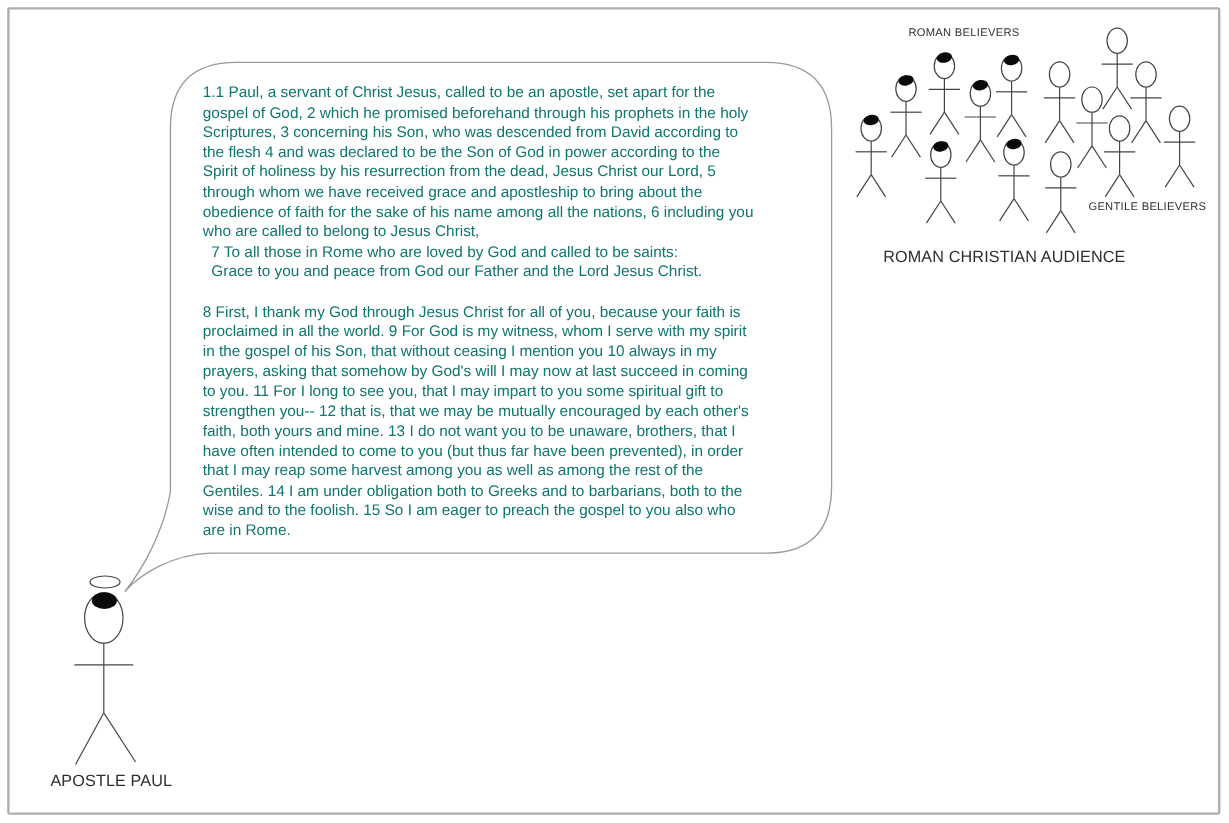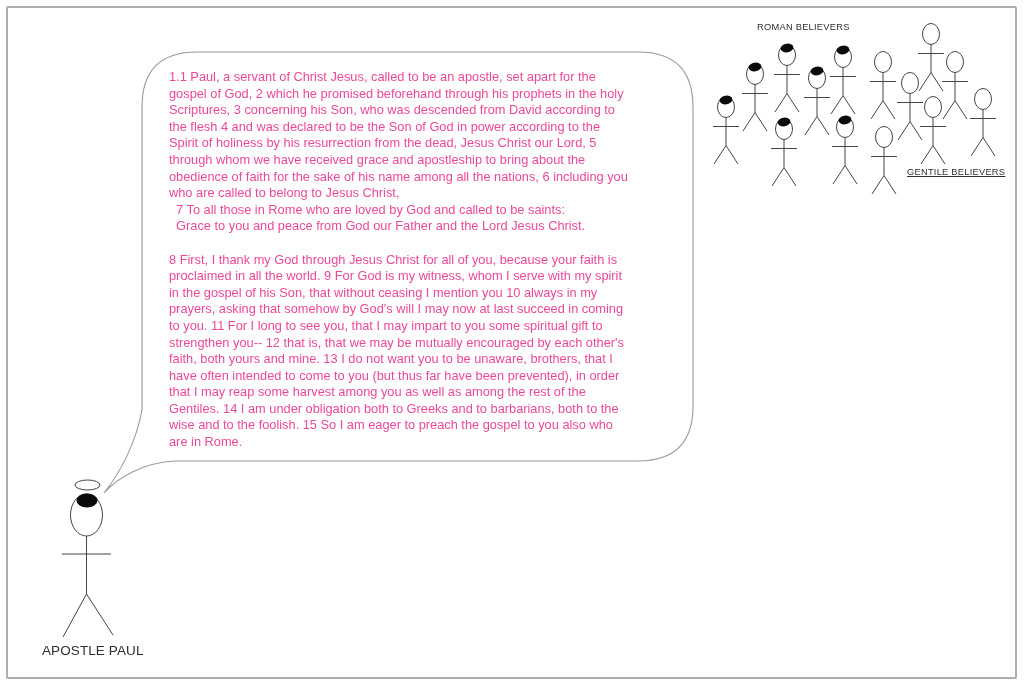--- a/index.html
+++ b/index.html
@@ -8,30 +8,30 @@
     font-family:"Liberation Sans",sans-serif;overflow:hidden;
   }
   .frame{
     position:absolute;left:6px;top:6px;right:7px;bottom:7px;
     border:2px solid #aeaeae;border-radius:2px;pointer-events:none;
   }
   svg.layer{position:absolute;left:0;top:0;}
   .speech{
     position:absolute;left:169px;top:69px;margin:0;
     font-family:"Liberation Sans",sans-serif;
-    font-size:12.8px;line-height:16.6px;color:#ec4899;
+    font-size:12.8px;line-height:16.6px;color:#0f766e;
     white-space:pre;letter-spacing:0px;
   }
   .lbl{
     position:absolute;color:#2f2f2f;white-space:nowrap;
   }
   .lbl.small{font-size:9.3px;letter-spacing:0.25px;}
   .lbl.big{font-size:13.5px;letter-spacing:0.1px;}
   .lbl.jewish{left:757px;top:22px;}
-  .lbl.gentile{left:907px;top:167px;text-decoration:underline;}
+  .lbl.gentile{left:907px;top:167px;}
   .lbl.roman{left:736px;top:206px;}
   .lbl.paul{left:42px;top:643px;}
 </style>
 </head>
 <body>
 
 <div class="canvas">
 
   <div class="frame"></div>
 
@@ -181,16 +181,17 @@
 have often intended to come to you (but thus far have been prevented), in order
 that I may reap some harvest among you as well as among the rest of the
 Gentiles. 14 I am under obligation both to Greeks and to barbarians, both to the
 wise and to the foolish. 15 So I am eager to preach the gospel to you also who
 are in Rome.</pre>
 
   <div class="lbl small jewish">ROMAN BELIEVERS</div>
 
   <div class="lbl small gentile">GENTILE BELIEVERS</div>
 
+  <div class="lbl big roman">ROMAN CHRISTIAN AUDIENCE</div>
 
   <div class="lbl big paul">APOSTLE PAUL</div>
 
 </div>
 
 </body></html>

